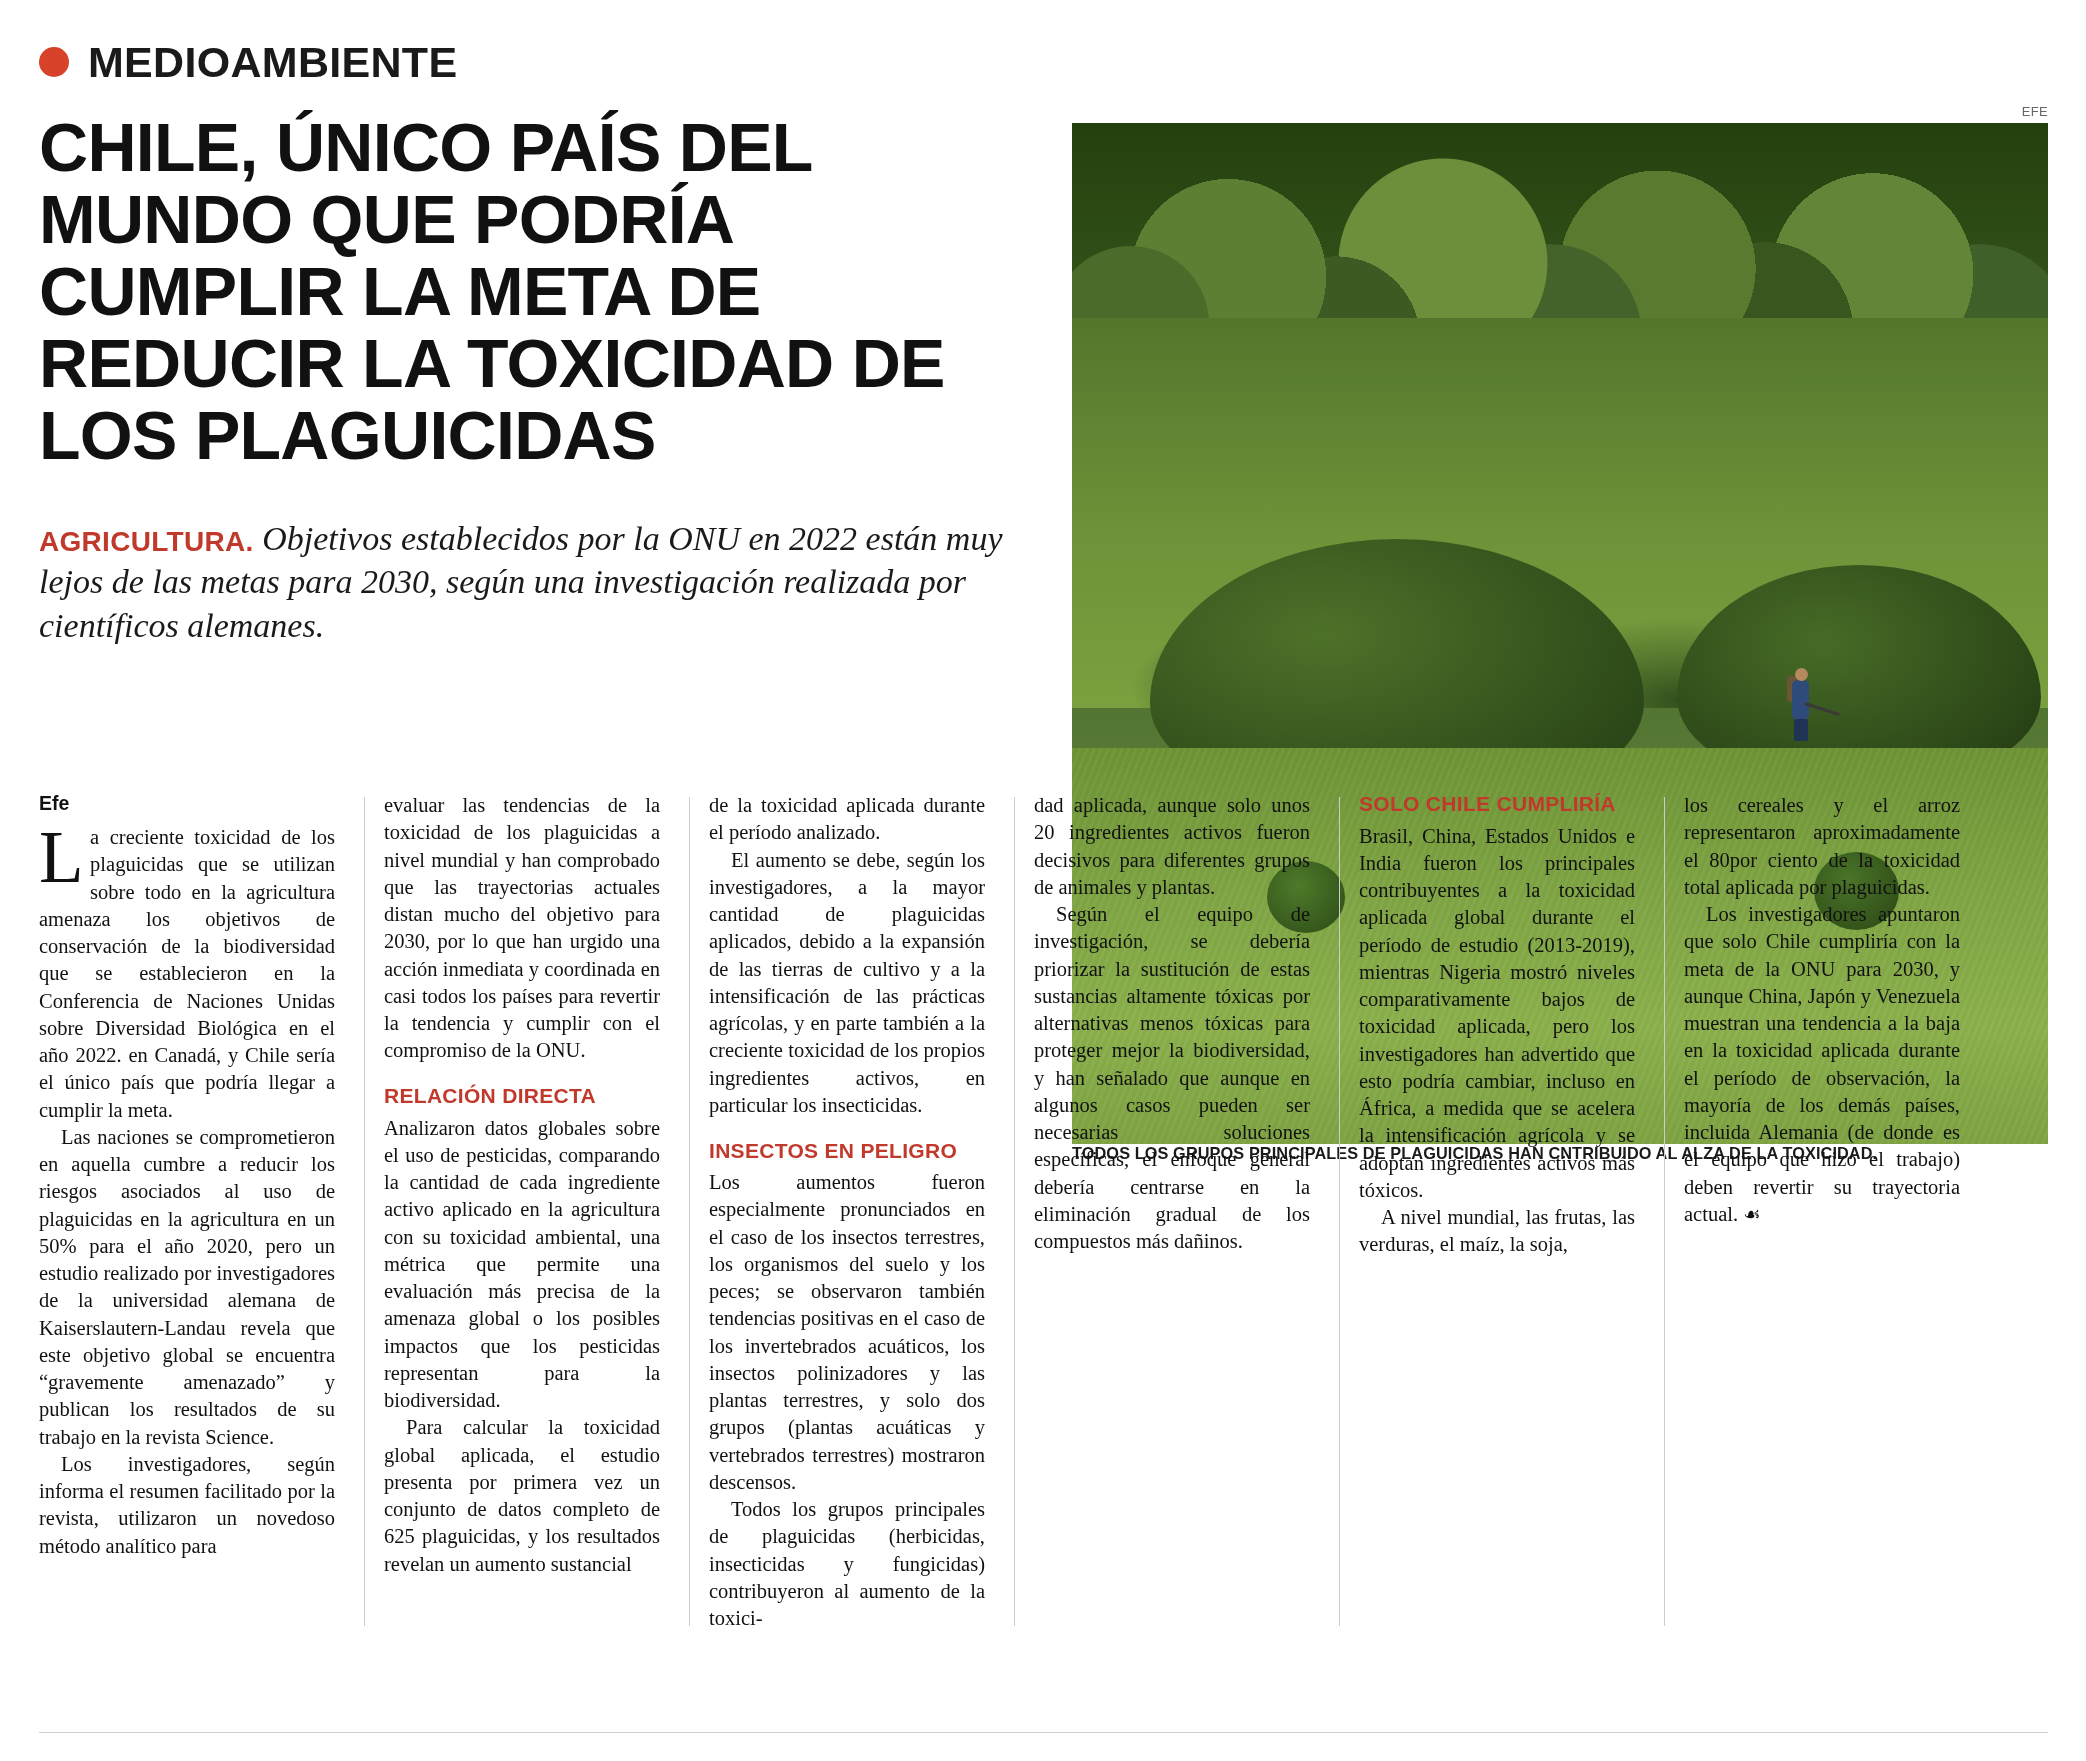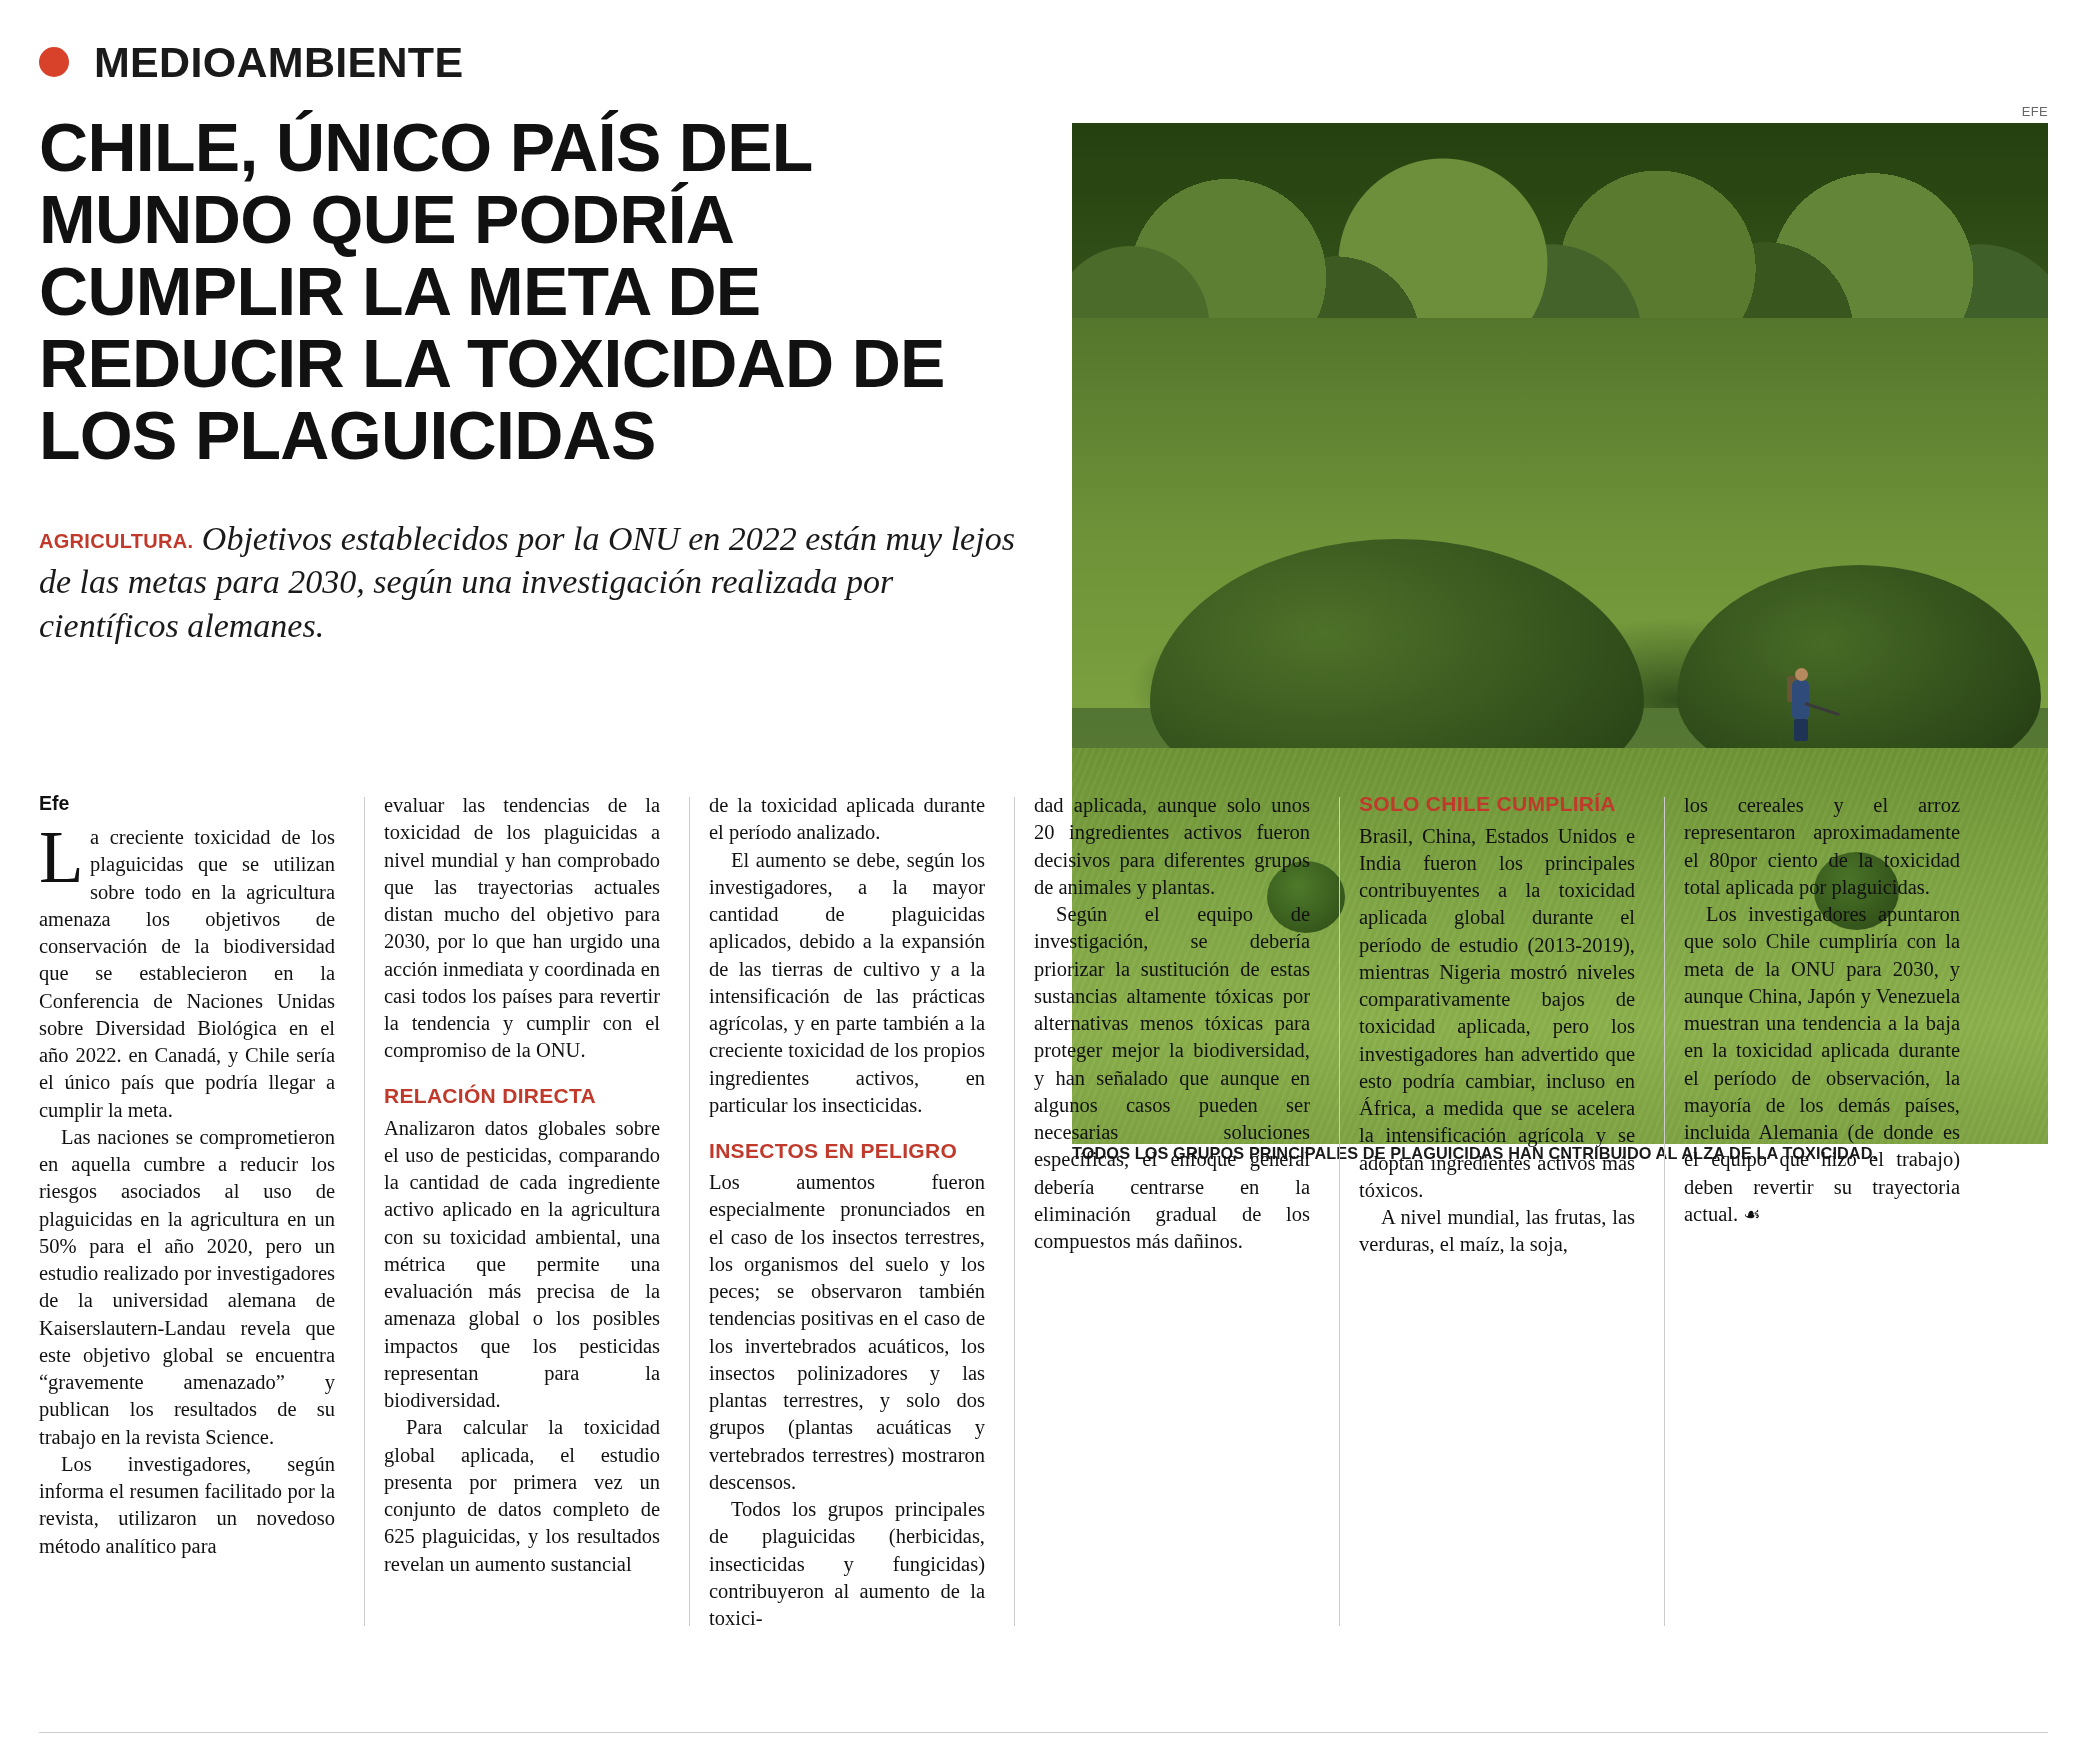--- a/index.html
+++ b/index.html
@@ -19,21 +19,21 @@
     width: 2087px;
     height: 1762px;
     box-sizing: border-box;
     padding: 26px 39px 0 39px;
   }
 
   
   .kicker-row {
     display: flex;
     align-items: center;
-    gap: 25px;
+    gap: 19px;
     margin: 11.7px 0 3.9px 0;
   }
   .kicker-dot {
     width: 30px;
     height: 30px;
     border-radius: 50%;
     background: #d8412a;
     flex: 0 0 auto;
   }
   .kicker-text {
@@ -63,21 +63,21 @@
     font-family: "Liberation Serif", serif;
     font-style: italic;
     font-size: 34px;
     line-height: 1.28;
     color: #1a1a1a;
   }
   .subhead .tag {
     font-family: "Liberation Sans", sans-serif;
     font-style: normal;
     font-weight: bold;
-    font-size: 20px;
+    font-size: 28px;
     letter-spacing: 0.3px;
     color: #c0392b;
     vertical-align: middle;
   }
 
   
   .photo-block {
     position: absolute;
     left: 1072px;
     top: 104px;

